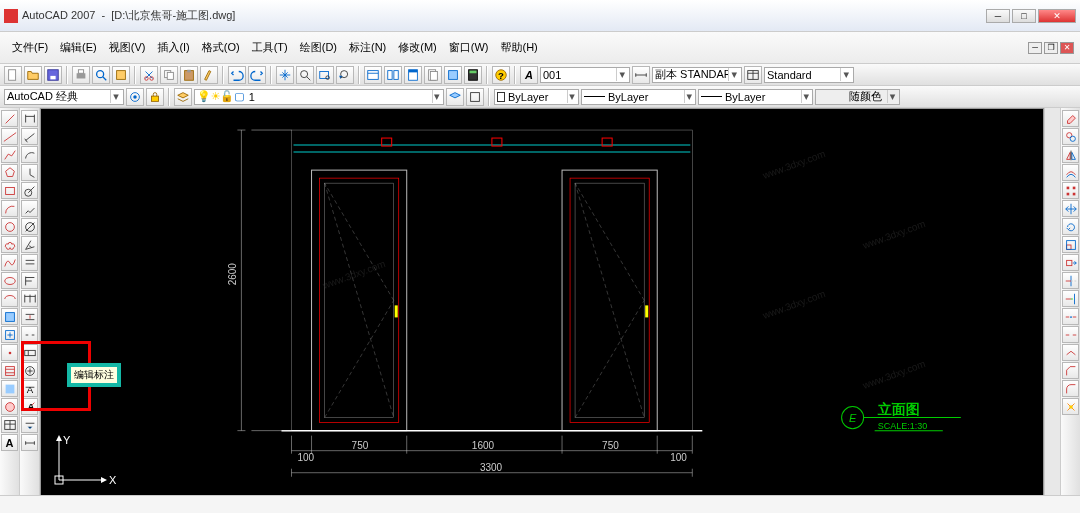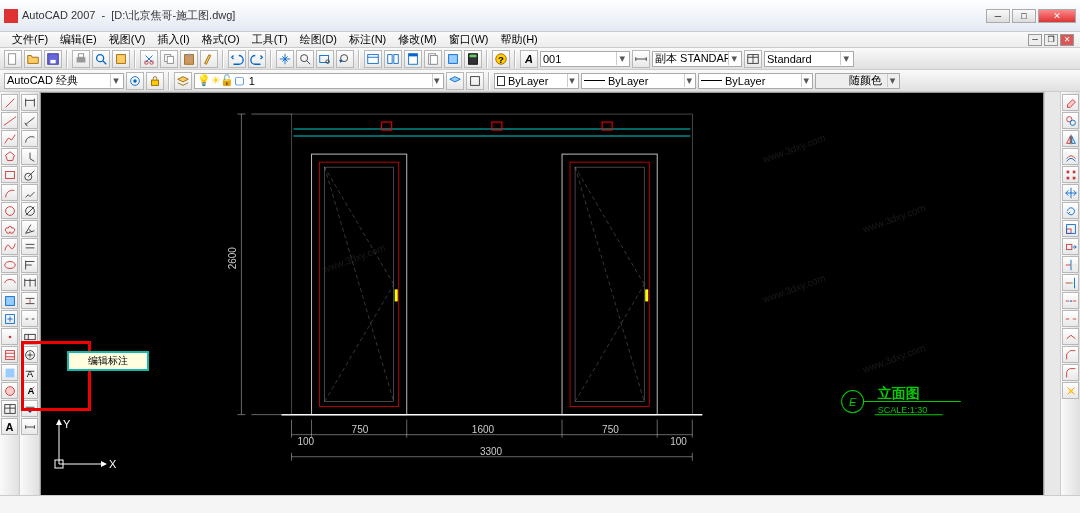--- a/index.html
+++ b/index.html
@@ -3,21 +3,21 @@
 <meta charset="utf-8">
 <style>
 *{margin:0;padding:0;box-sizing:border-box;font-family:"Microsoft YaHei",Arial,sans-serif;font-size:11px}
 body{background:#f0f0f0;width:1080px;height:513px;overflow:hidden;position:relative}
 .titlebar{height:32px;background:linear-gradient(#fff,#e3e9f4);display:flex;align-items:center;padding:12px 4px;border-bottom:1px solid #ccc}
 .titlebar .icon-app{width:14px;height:14px;background:#d33;margin-right:4px}
 .titlebar .title{flex:1;color:#333}
 .winbtns{display:flex;gap:2px}
 .winbtn{width:24px;height:14px;border:1px solid #aaa;background:linear-gradient(#fafafa,#ddd);display:flex;align-items:center;justify-content:center;font-size:9px}
 .winbtn.close{background:linear-gradient(#f88,#d33);color:#fff;width:38px}
-.menubar{height:16px;background:linear-gradient(#fafafa,#ececec);display:flex;align-items:center;padding:0 6px;border-bottom:1px solid #ccc}
+.menubar{height:32px;background:linear-gradient(#fafafa,#ececec);display:flex;align-items:center;padding:0 6px;border-bottom:1px solid #ccc}
 .menubar span{padding:0 6px;cursor:default}
 .menubar .doc-btns{margin-left:auto;display:flex;gap:2px}
 .menubar .doc-btns div{width:14px;height:12px;border:1px solid #999;background:#eee;display:flex;align-items:center;justify-content:center;font-size:8px}
 .menubar .doc-btns .cl{background:#d55;color:#fff}
 .toolbar{height:22px;background:linear-gradient(#fafafa,#e0e0e0);border-bottom:1px solid #ccc;display:flex;align-items:center;padding:0 4px;gap:2px}
 .tb{width:18px;height:18px;border:1px solid #b8b8b8;background:linear-gradient(#fff,#e8e8e8);display:flex;align-items:center;justify-content:center}
 .tb svg{width:14px;height:14px}
 .sep{width:2px;height:18px;border-left:1px solid #bbb;border-right:1px solid #fff;margin:0 2px}
 .combo{height:16px;border:1px solid #aaa;background:#fff;display:flex;align-items:center;padding:0 2px}
 .combo input{border:none;outline:none;font-size:11px;width:100%;background:transparent}
@@ -29,21 +29,21 @@
 .canvas{flex:1;background:#000;position:relative;overflow:hidden;border:1px solid #999}
 .sb-v{width:16px;background:#e8e8e8;border-left:1px solid #ccc}
 .sb-h{height:16px;background:#e8e8e8;display:flex;align-items:center;border-top:1px solid #ccc}
 .sb-h .tabbtn{width:14px;height:14px;border:1px solid #999;background:#ddd;font-size:8px;display:flex;align-items:center;justify-content:center}
 .tab{padding:0 8px;height:14px;background:#ddd;border:1px solid #999;font-size:10px;display:flex;align-items:center}
 .tab.active{background:#000;color:#fff}
 .ucs{position:absolute;left:8px;bottom:20px;color:#fff;font-size:11px}
 .dim-text{fill:#ccc;font-size:10px;font-family:Arial}
 .dim-line{stroke:#ccc;stroke-width:0.5}
 .red-box{position:absolute;left:21px;top:341px;width:70px;height:70px;border:3px solid #e00;pointer-events:none}
-.tooltip{position:absolute;background:#ffffe0;border:2px solid #14b8a6;padding:1px 19px;font-size:10px;left:26px;bottom:125px;z-index:5}
+.tooltip{position:absolute;background:#ffffe0;border:4px solid #14b8a6;padding:1px 3px;font-size:10px;left:26px;bottom:125px;z-index:5}
 .elev-title{fill:#0c0;font-size:14px;font-weight:bold}
 .elev-sub{fill:#0c0;font-size:9px}
 .wm{position:absolute;color:#333;font-size:10px;transform:rotate(-20deg);opacity:0.5;pointer-events:none}
 </style>
 </head>
 <body>
 
 <div class="titlebar">
   <div class="icon-app"></div>
   <div class="title">

